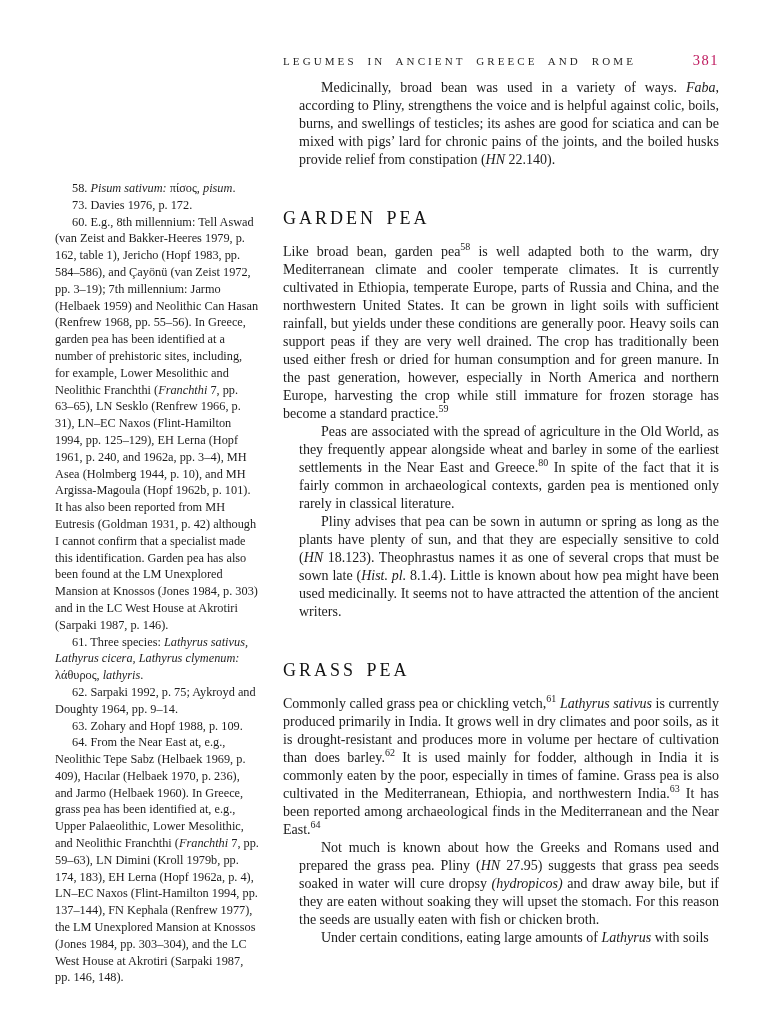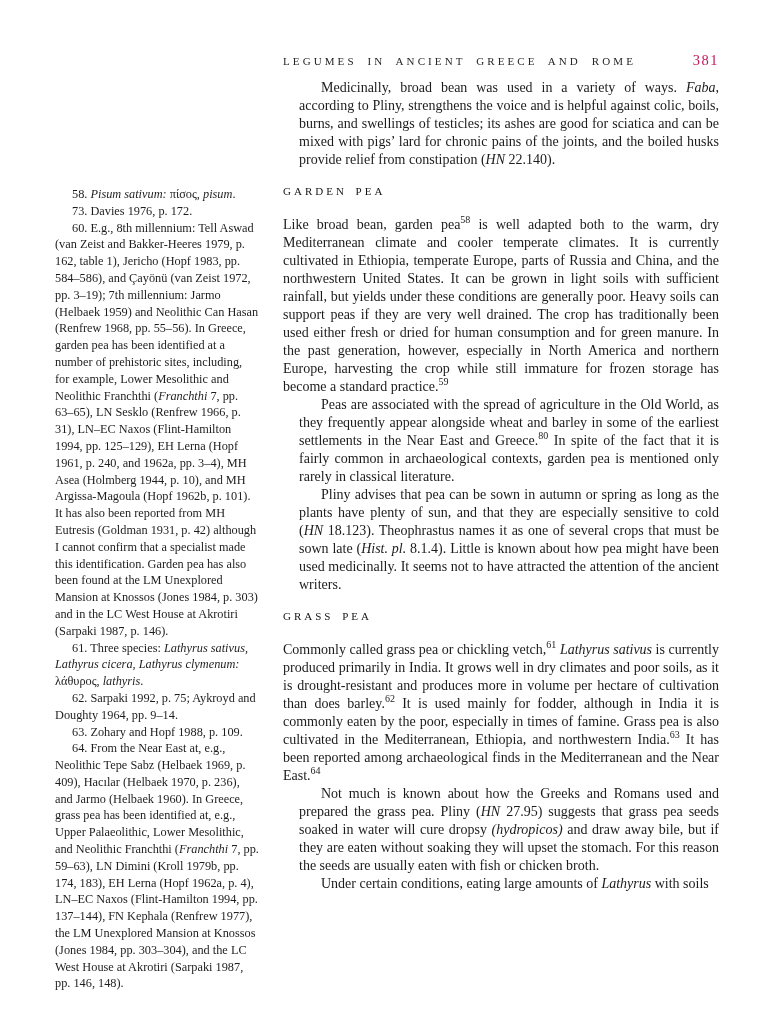--- a/index.html
+++ b/index.html
@@ -40,21 +40,21 @@
   }
   .page-number {
     font-size: 14.5px;
     letter-spacing: 1.5px;
     color: #be185d;
   }
   
   .footnotes-column {
     position: absolute;
     left: 55px;
-    top: 186px;
+    top: 180px;
     width: 204px;
     font-size: 12.3px;
     line-height: 16.8px;
     text-align: left;
     color: #1d1d1d;
   }
   .footnotes-column p {
     margin: 0;
     text-indent: 17px;
   }
@@ -70,25 +70,25 @@
     color: #1b1b1b;
   }
   .main-column p {
     margin: 0;
   }
   .main-column p.indent {
     text-indent: 22px;
     margin-left: 16px;
   }
   .section-heading {
-    font-size: 11px;
+    font-size: 18px;
     font-weight: normal;
     letter-spacing: 3px;
     word-spacing: 3px;
-    margin: 13px 0 16px 0;
+    margin: 40px 0 16px 0;
     color: #141414;
   }
   sup {
     font-size: 10px;
     line-height: 0;
     vertical-align: super;
     letter-spacing: 0;
   }
   i { font-style: italic; }
 </style>

